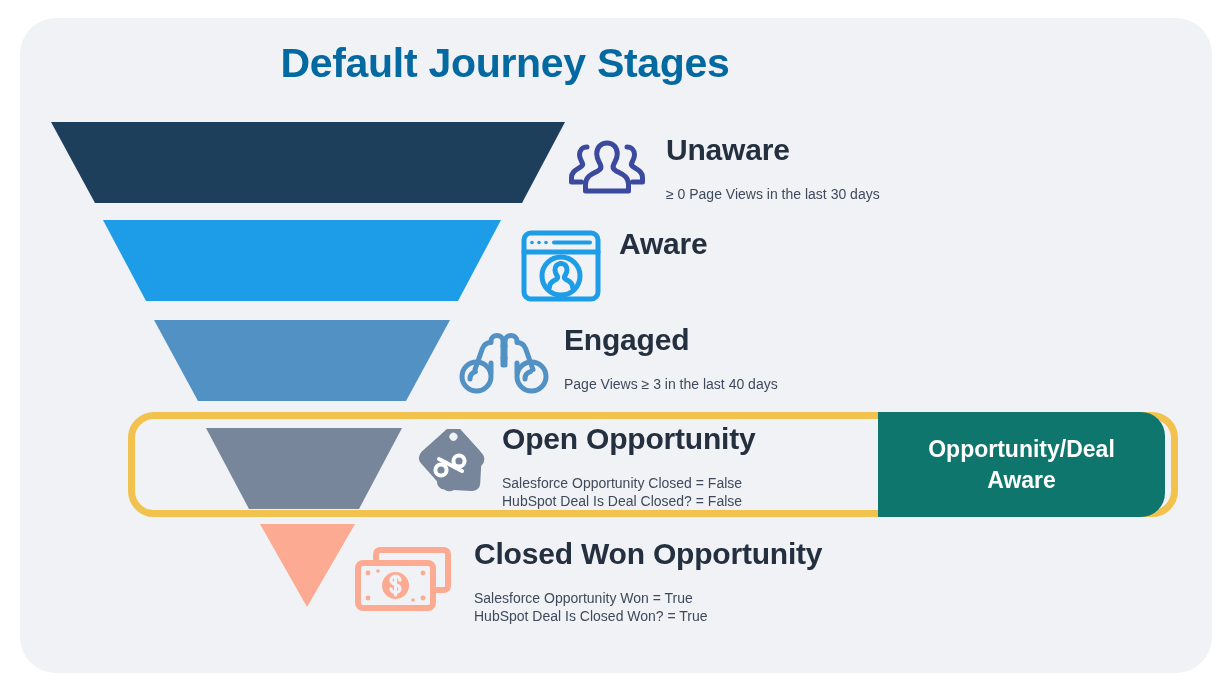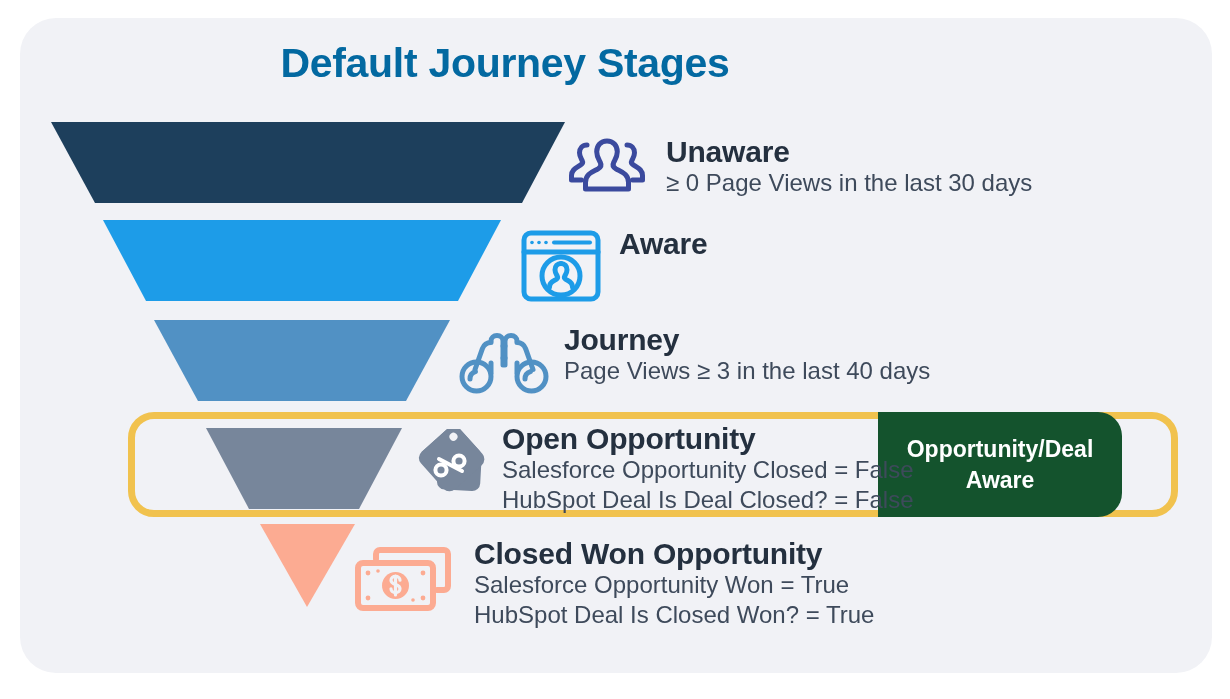--- a/index.html
+++ b/index.html
@@ -55,23 +55,23 @@
     height: 105px;
     border: 7px solid #f1c24e;
     border-radius: 26px;
     box-sizing: border-box;
     background: transparent;
   }
   .highlight-badge {
     position: absolute;
     left: 878px;
     top: 412px;
-    width: 244px;
+    width: 287px;
     height: 105px;
-    background: #14532d;
+    background: #0f766e;
     border-radius: 0 24px 24px 0;
     display: flex;
     align-items: center;
     justify-content: center;
     box-sizing: border-box;
     padding: 14px 24px;
   }
   .highlight-badge .badge-text {
     color: #ffffff;
     font-size: 23px;
@@ -95,24 +95,24 @@
     flex-direction: column;
   }
   .stage-label {
     font-size: 30px;
     font-weight: bold;
     color: #24303f;
     letter-spacing: -0.2px;
     line-height: 1.08;
   }
   .stage-desc {
-    font-size: 24px;
+    font-size: 14px;
     color: #3e4a5b;
     line-height: 1.25;
-    margin-top: 0;
+    margin-top: 20px;
     white-space: pre-line;
   }
 
   
   #row-unaware  { left: 566px; top: 134px; align-items: center; }
   #row-unaware  .stage-icon { margin-right: 18px; margin-top: 2px; }
   #row-aware    { left: 519px; top: 228px; justify-content: center; }
   #row-aware    .stage-icon { margin-right: 16px; margin-top: 0px; }
   #row-engaged  { left: 458px; top: 324px; }
   #row-engaged  .stage-icon { margin-right: 14px; margin-top: 8px; }
@@ -197,21 +197,21 @@
           <circle cx="18.5" cy="44.5" r="14.5"></circle>
           <circle cx="73.5" cy="44.5" r="14.5"></circle>
           <path d="M12 47c0-3.6 2.2-6.4 5.4-7.4"></path>
           <path d="M67 47c0-3.6 2.2-6.4 5.4-7.4"></path>
           <line x1="33" y1="31" x2="33" y2="41"></line>
           <line x1="59" y1="31" x2="59" y2="41"></line>
         </g>
       </svg>
     </span>
     <span class="stage-text">
-      <span class="stage-label">Journey</span>
+      <span class="stage-label">Engaged</span>
       <span class="stage-desc">Page Views ≥ 3 in the last 40 days</span>
     </span>
   </div>
 
   <div class="stage-row" id="row-closed">
     <span class="stage-icon">
       <svg width="100" height="66" viewBox="0 0 100 66">
         <g fill="none" stroke="#fcab92" stroke-width="6" stroke-linecap="round" stroke-linejoin="round">
           <path d="M22 13V8a4 4 0 0 1 4-4h64a4 4 0 0 1 4 4v32a4 4 0 0 1-4 4h-7"></path>
           <rect x="4" y="17" width="75" height="45" rx="5"></rect>

